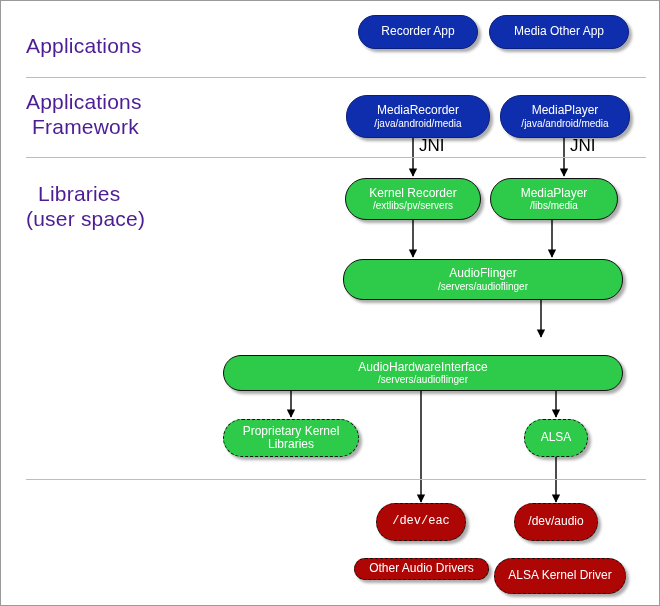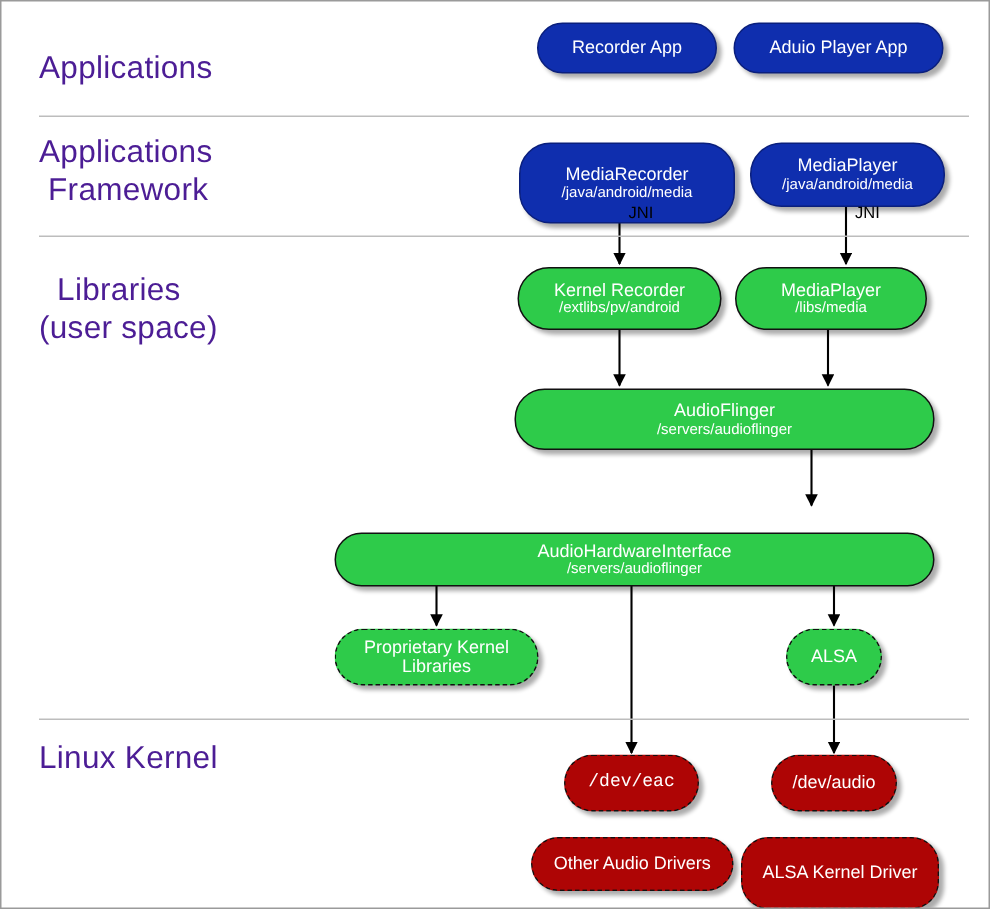--- a/index.html
+++ b/index.html
@@ -72,21 +72,21 @@
   .green-dashed {
     background: #2ECB4A;
     border: 1.5px dashed #111111;
   }
   .red-dashed {
     background: #AE0505;
     border: 1.5px dashed #111111;
   }
   .jni-label {
     position: absolute;
-    font-size: 11px;
+    font-size: 17px;
     color: #000000;
     z-index: 4;
     white-space: nowrap;
     text-align: center;
   }
 </style>
 </head>
 <body>
 
 <div id="diagram">
@@ -124,46 +124,45 @@
   <div class="sep" style="left:25px; top:478px; width:620px;"></div>
 
   <div class="layer-label" style="left:25px; top:32px;">Applications</div>
 
   <div class="layer-label" style="left:25px; top:88px;">Applications
  Framework</div>
 
   <div class="layer-label" style="left:25px; top:180px;">  Libraries
 (user space)</div>
 
-  <div class="layer-label" style="left:25px; top:492px;">Linux Kernel</div>
 
   <div class="jni-label" style="left:418px; top:135px;">JNI</div>
   <div class="jni-label" style="left:569px; top:135px;">JNI</div>
 
   <div class="node blue" style="left:357px; top:14px; width:120px; height:34px; border-radius:17px;">
     <span class="t1">Recorder App</span>
   </div>
 
   <div class="node blue" style="left:488px; top:14px; width:140px; height:34px; border-radius:17px;">
-    <span class="t1">Aduio Player App</span>
-  </div>
-
-  <div class="node blue" style="left:345px; top:94px; width:144px; height:54px; border-radius:21px;">
+    <span class="t1">Media Other App</span>
+  </div>
+
+  <div class="node blue" style="left:345px; top:94px; width:144px; height:43px; border-radius:21px;">
     <span class="t1">MediaRecorder</span>
     <span class="t2">/java/android/media</span>
   </div>
 
   <div class="node blue" style="left:499px; top:94px; width:130px; height:43px; border-radius:21px;">
     <span class="t1">MediaPlayer</span>
     <span class="t2">/java/android/media</span>
   </div>
 
   <div class="node green" style="left:344px; top:177px; width:136px; height:42px; border-radius:21px;">
     <span class="t1">Kernel Recorder</span>
-    <span class="t2">/extlibs/pv/android</span>
+    <span class="t2">/extlibs/pv/servers</span>
   </div>
 
   <div class="node green" style="left:489px; top:177px; width:128px; height:42px; border-radius:21px;">
     <span class="t1">MediaPlayer</span>
     <span class="t2">/libs/media</span>
   </div>
 
   <div class="node green" style="left:342px; top:258px; width:280px; height:41px; border-radius:20px;text-align:right;">
     <span class="t1">AudioFlinger</span>
     <span class="t2">/servers/audioflinger</span>
@@ -184,21 +183,21 @@
   </div>
 
   <div class="node red-dashed" style="left:375px; top:502px; width:90px; height:38px; border-radius:19px;font-family:Liberation Mono, monospace;">
     <span class="t1">/dev/eac</span>
   </div>
 
   <div class="node red-dashed" style="left:513px; top:502px; width:84px; height:38px; border-radius:19px;">
     <span class="t1">/dev/audio</span>
   </div>
 
-  <div class="node red-dashed" style="left:353px; top:557px; width:135px; height:36px; border-radius:18px;">
+  <div class="node red-dashed" style="left:353px; top:557px; width:135px; height:22px; border-radius:18px;">
     <span class="t1">Other Audio Drivers</span>
   </div>
 
-  <div class="node red-dashed" style="left:493px; top:557px; width:132px; height:48px; border-radius:18px;">
+  <div class="node red-dashed" style="left:493px; top:557px; width:132px; height:36px; border-radius:18px;">
     <span class="t1">ALSA Kernel Driver</span>
   </div>
 
 </div>
 
 </body></html>

